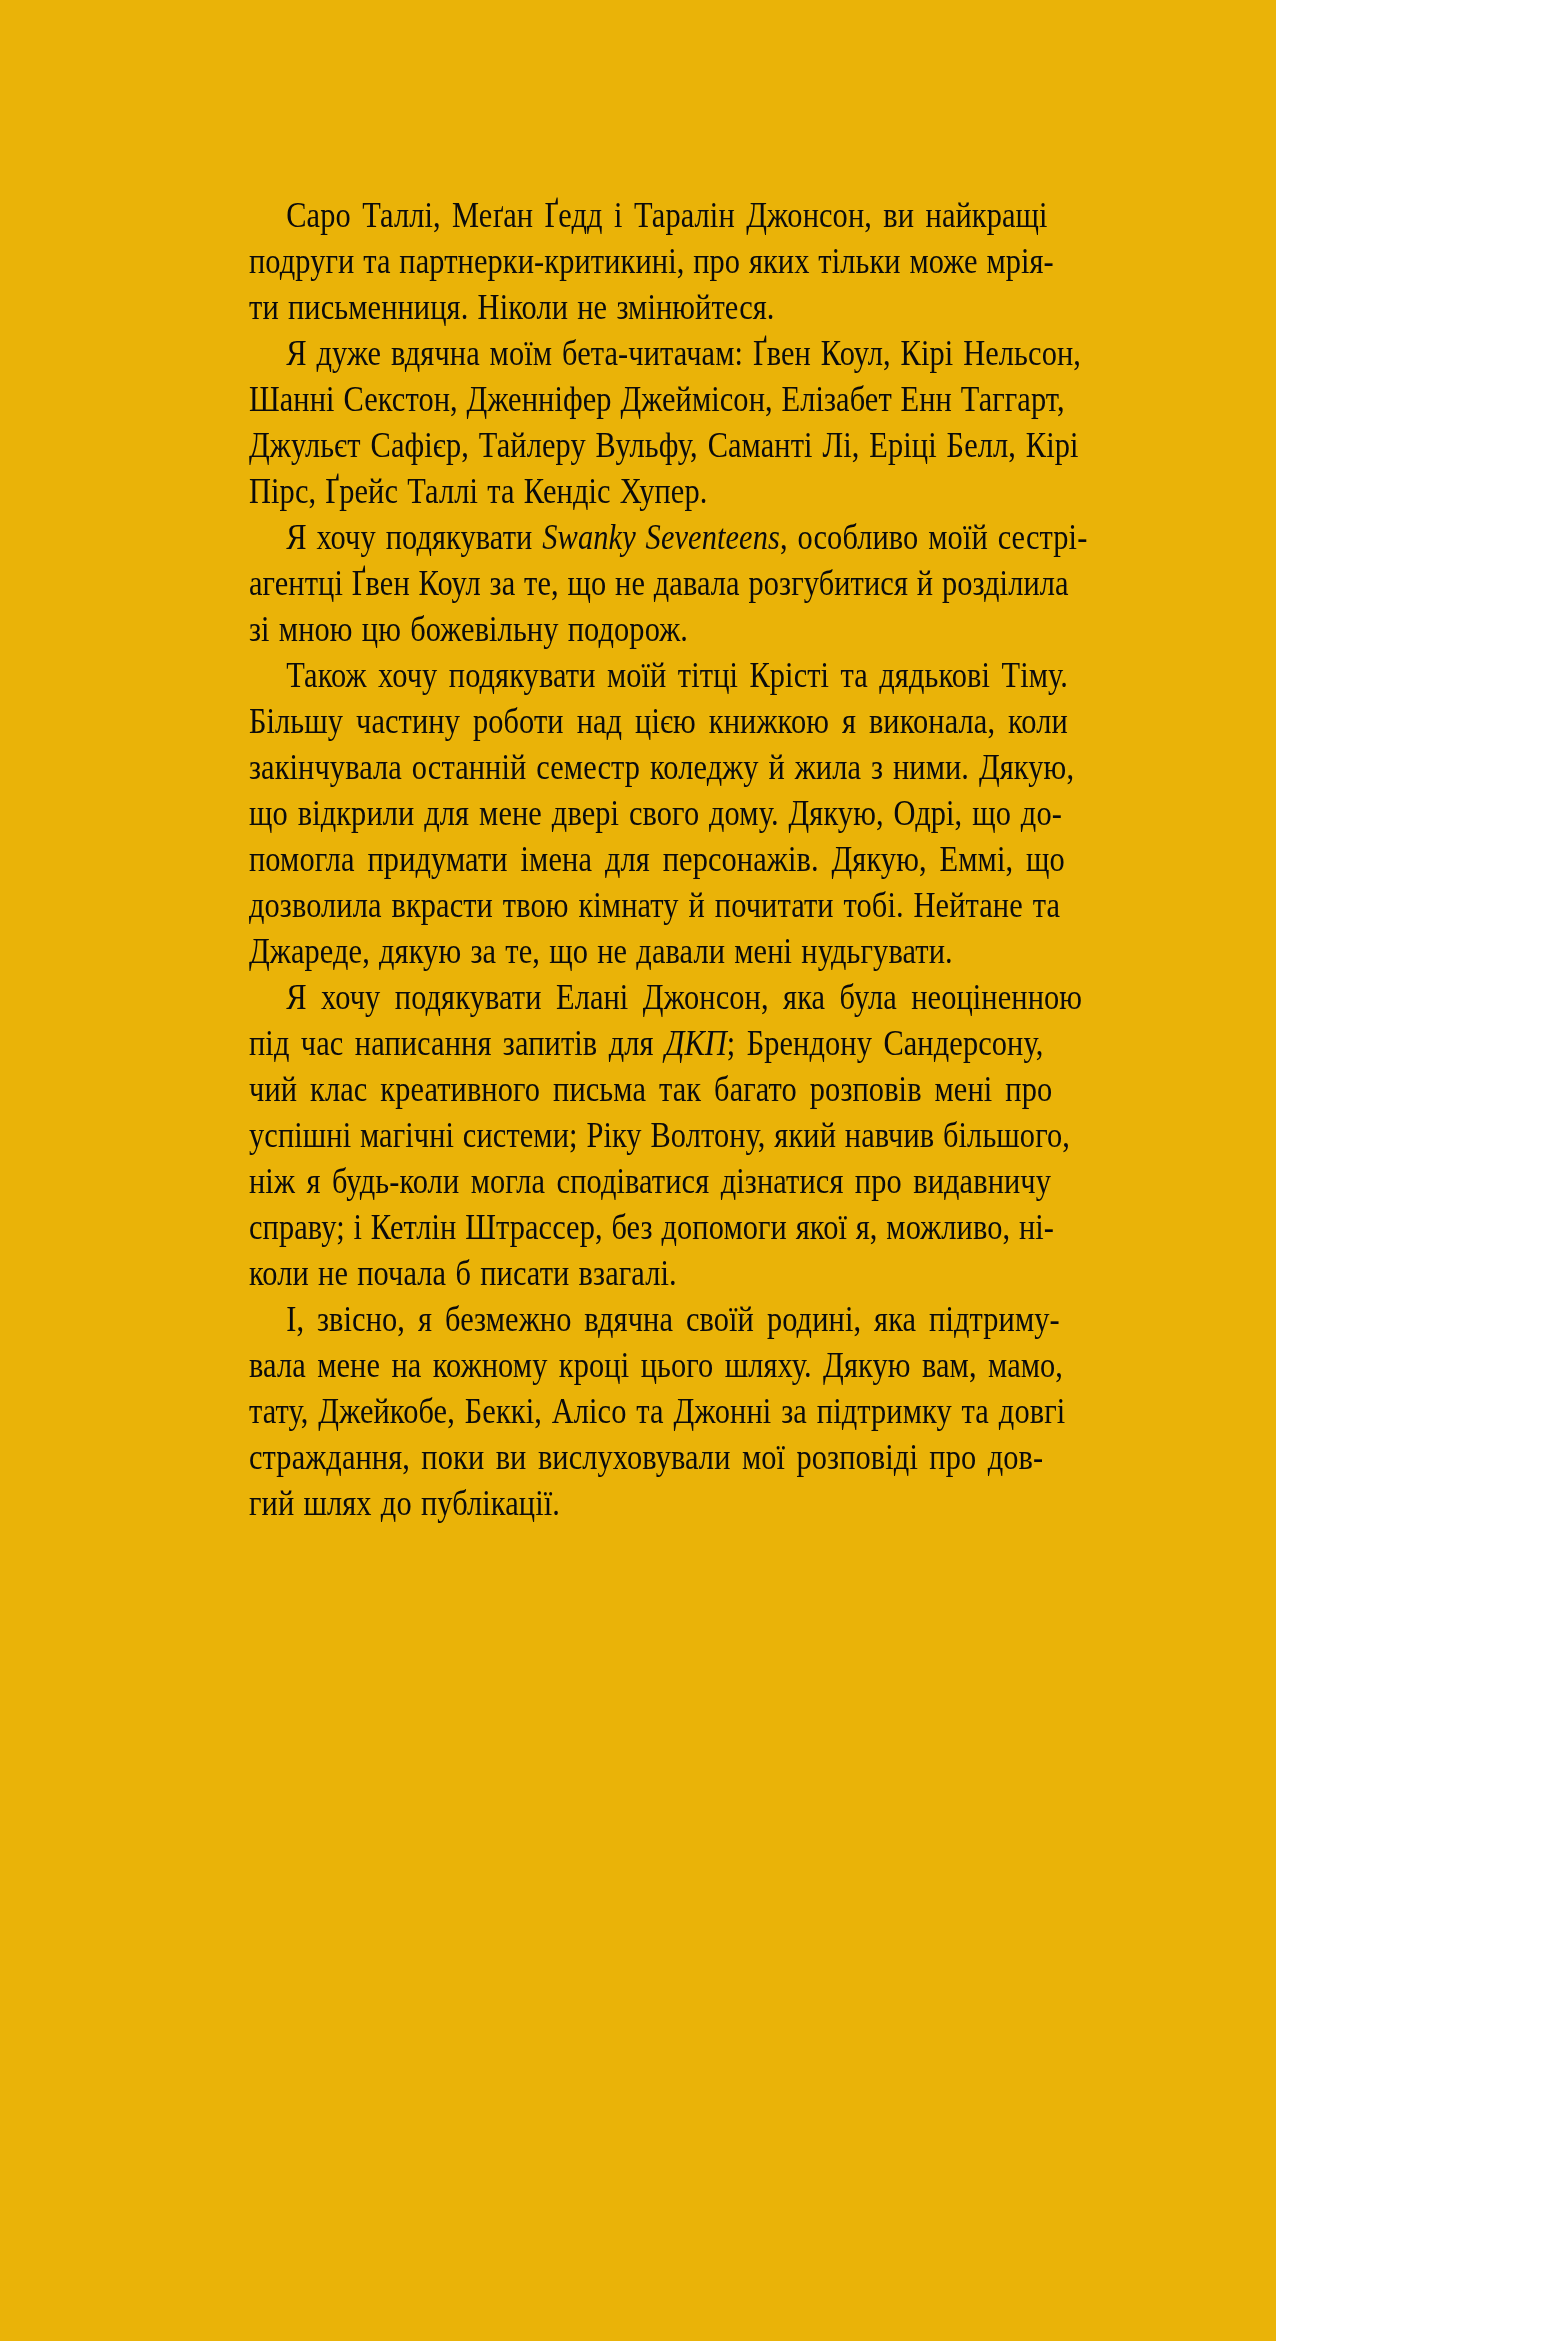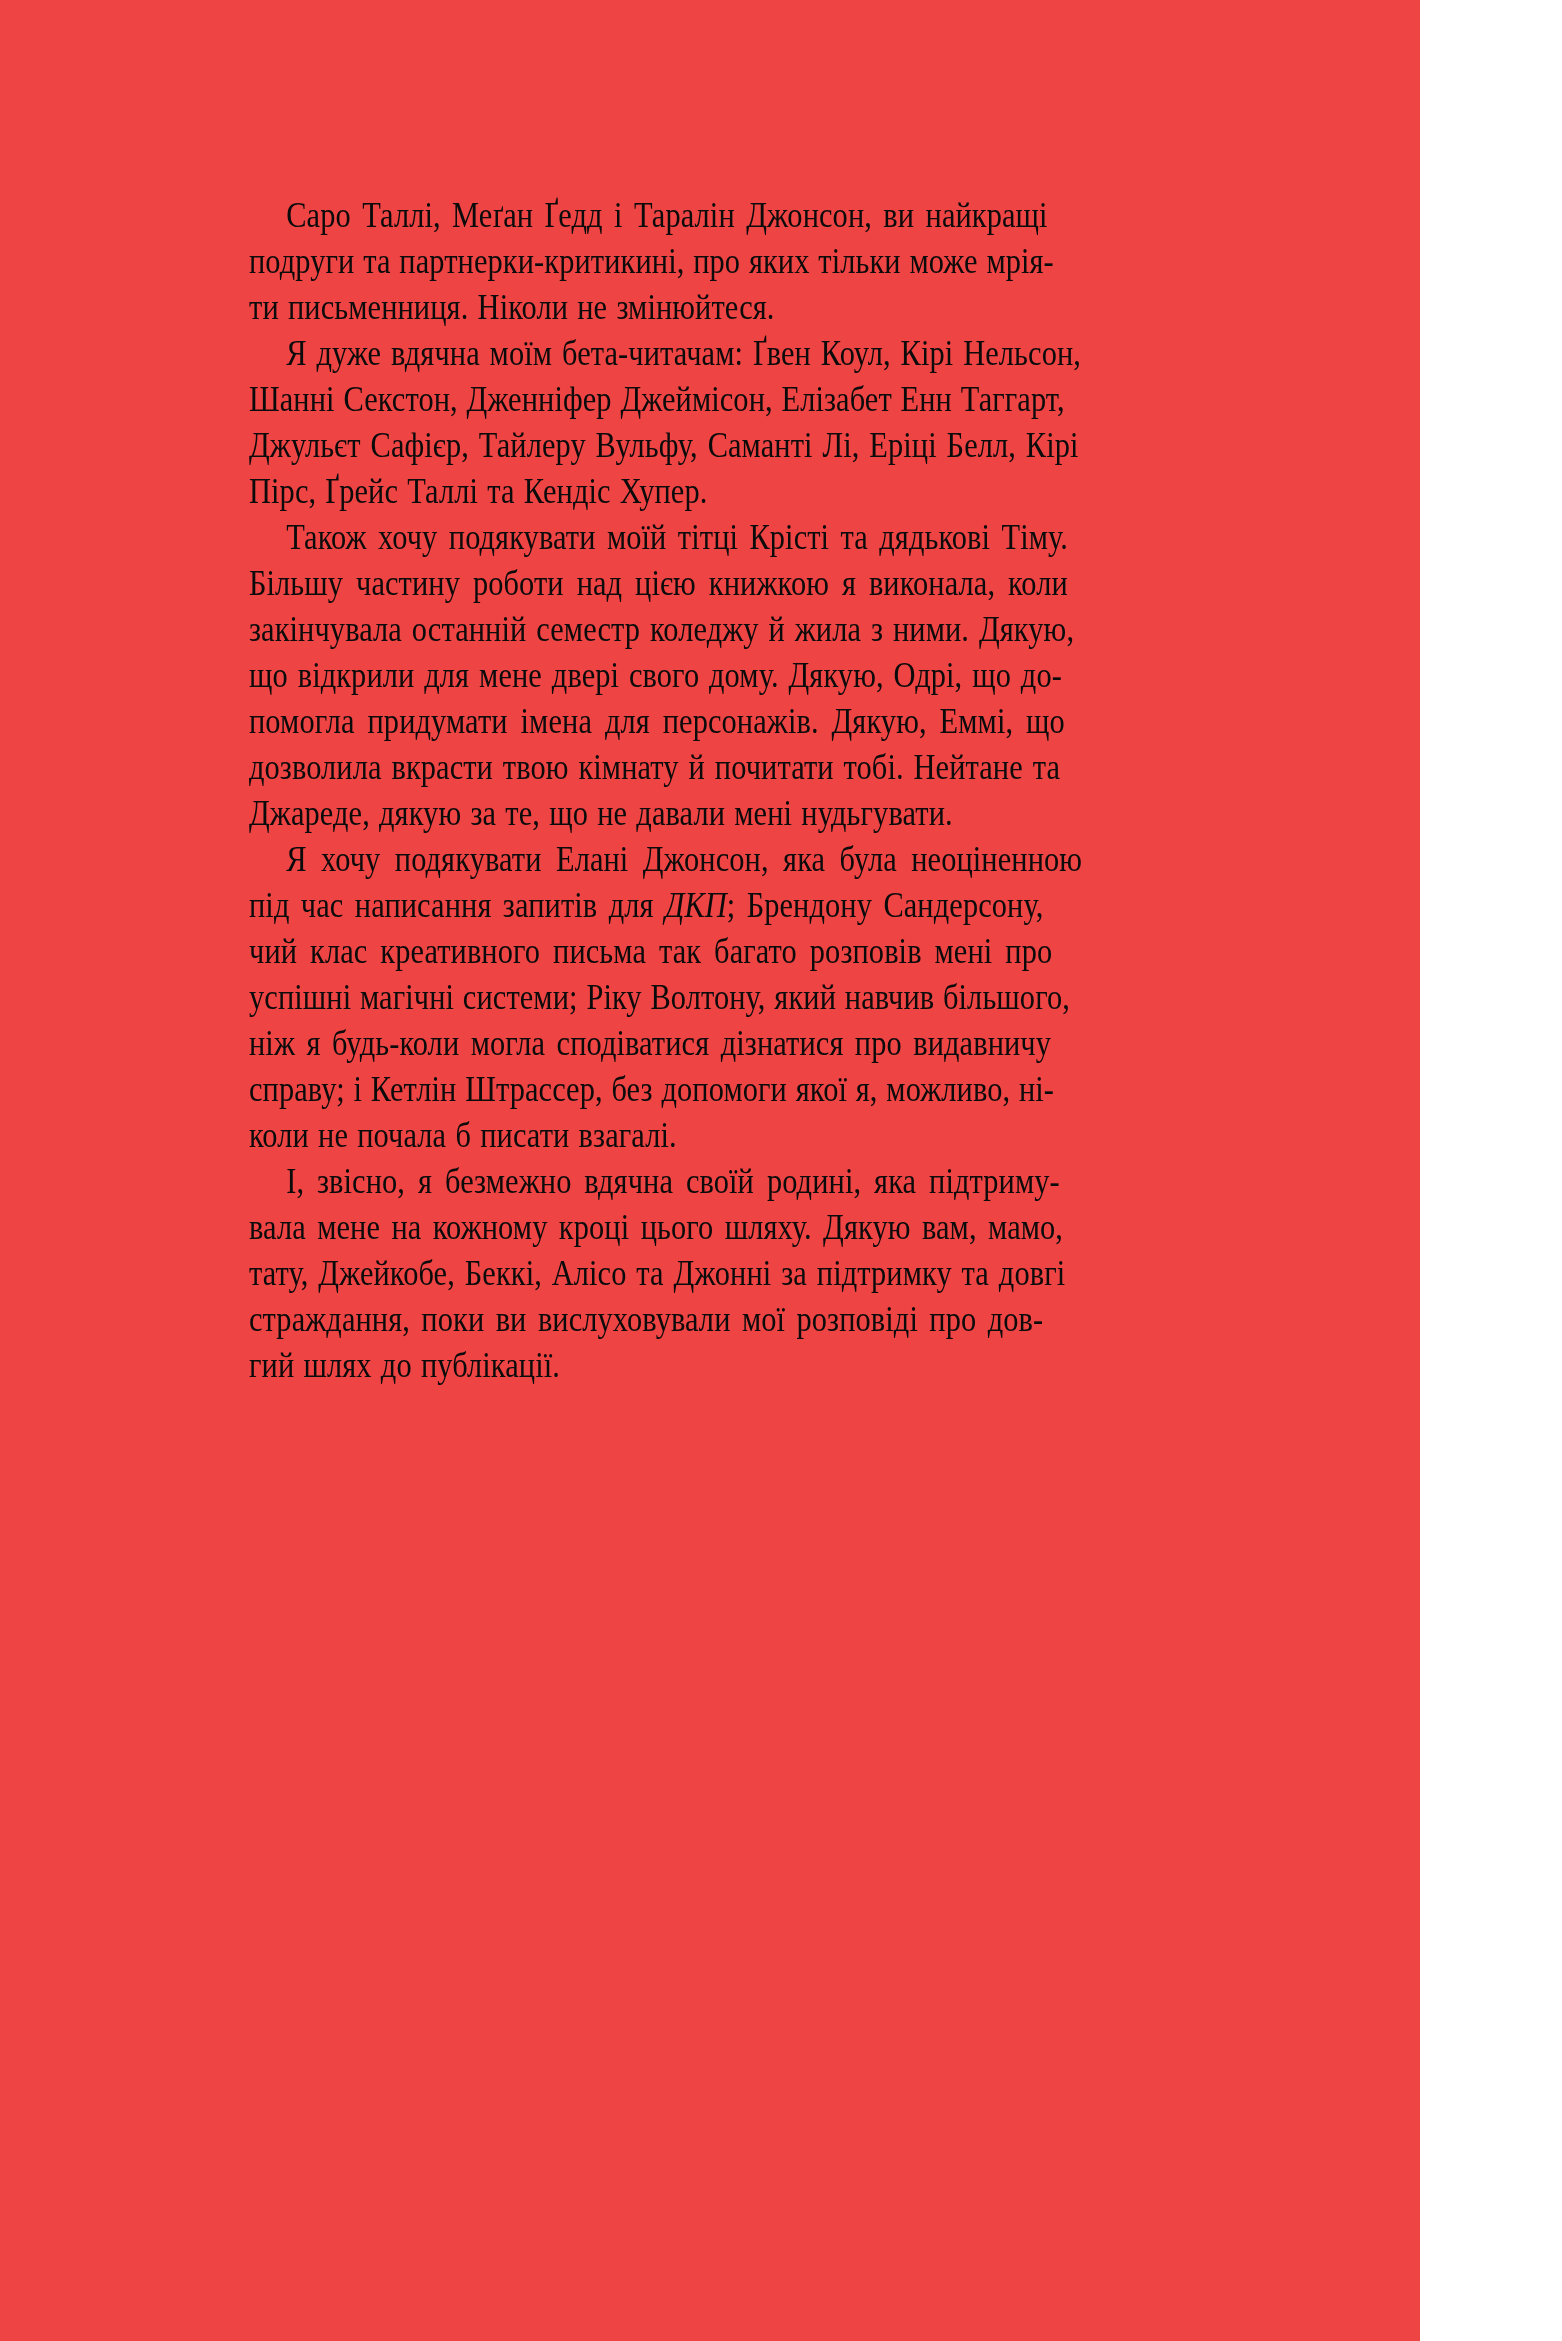--- a/index.html
+++ b/index.html
@@ -4,23 +4,23 @@
 <title>Acknowledgements page</title>
 <style>
   html, body {
     margin: 0;
     padding: 0;
     background: #ffffff;
   }
 
   .page {
     position: relative;
-    width: 1420px;
+    width: 1276px;
     height: 2342px;
-    background: #ef4444;
+    background: #eab308;
     overflow: hidden;
     box-sizing: border-box;
   }
 
   .text-block {
     position: absolute;
     left: 249px;
     top: 192px;
     width: 1067px;
   }
@@ -70,20 +70,25 @@
         <span class="line j1">подруги та партнерки-критикині, про яких тільки може мрія-</span>
         <span class="line last">ти письменниця. Ніколи не змінюйтеся.</span>
       </p>
       <p class="para">
         <span class="line j2 indent">Я дуже вдячна моїм бета-читачам: Ґвен Коул, Кірі Нельсон,</span>
         <span class="line j1">Шанні Секстон, Дженніфер Джеймісон, Елізабет Енн Таггарт,</span>
         <span class="line j2">Джульєт Сафієр, Тайлеру Вульфу, Саманті Лі, Еріці Белл, Кірі</span>
         <span class="line last">Пірс, Ґрейс Таллі та Кендіс Хупер.</span>
       </p>
       <p class="para">
+        <span class="line j2 indent">Я хочу подякувати <span class="ital">Swanky Seventeens</span>, особливо моїй сестрі-</span>
+        <span class="line j1">агентці Ґвен Коул за те, що не давала розгубитися й розділила</span>
+        <span class="line last">зі мною цю божевільну подорож.</span>
+      </p>
+      <p class="para">
         <span class="line j3 indent">Також хочу подякувати моїй тітці Крісті та дядькові Тіму.</span>
         <span class="line j4">Більшу частину роботи над цією книжкою я виконала, коли</span>
         <span class="line j2">закінчувала останній семестр коледжу й жила з ними. Дякую,</span>
         <span class="line j2">що відкрили для мене двері свого дому. Дякую, Одрі, що до-</span>
         <span class="line j4">помогла придумати імена для персонажів. Дякую, Еммі, що</span>
         <span class="line j2">дозволила вкрасти твою кімнату й почитати тобі. Нейтане та</span>
         <span class="line last">Джареде, дякую за те, що не давали мені нудьгувати.</span>
       </p>
       <p class="para">
         <span class="line j5 indent">Я хочу подякувати Елані Джонсон, яка була неоціненною</span>

